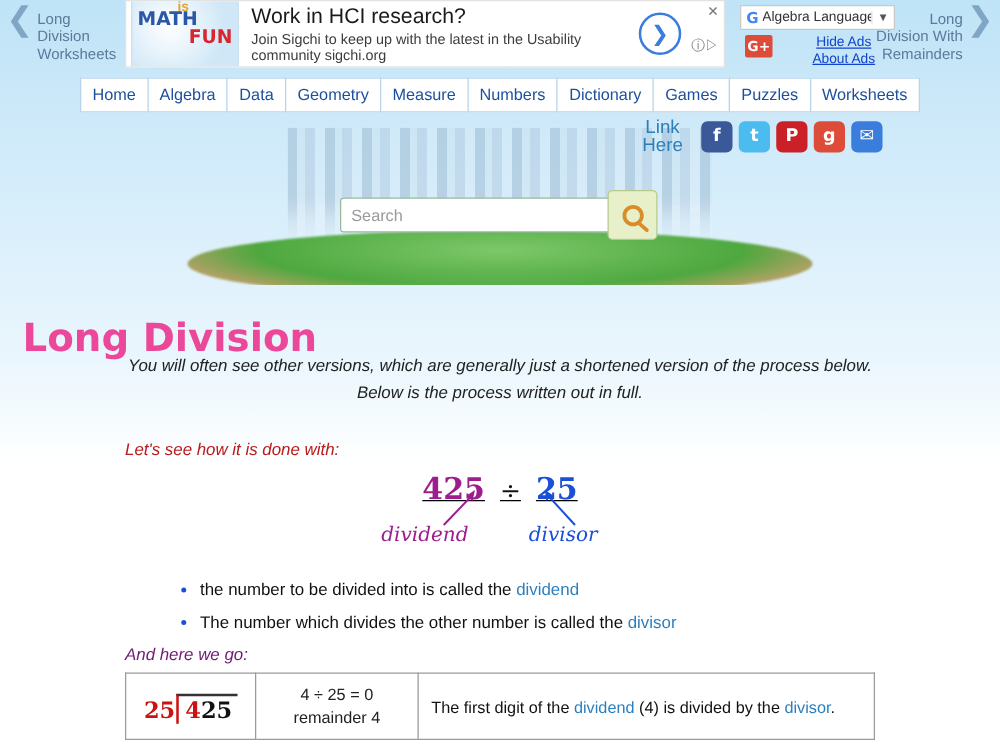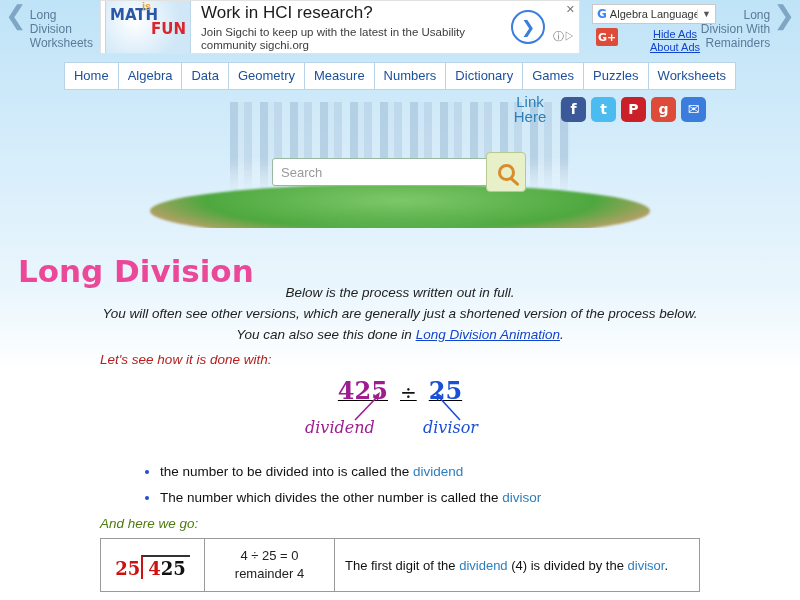--- a/index.html
+++ b/index.html
@@ -273,21 +273,21 @@
     width: 640px;
     font-size: 13.5px; color: #111;
   }
   .bullets li { margin-bottom: 11px; list-style: disc; color: #1a4fd6; }
   .bullets li span.txt { color: #111; }
   .kw-dividend { color: #2b7fbf; }
   .kw-divisor { color: #2b7fbf; }
 
   .andhere {
     position: absolute; left: 100px; top: 516px;
-    font-size: 13.5px; color: #4d7c0f; font-style: italic;
+    font-size: 13.5px; color: #701a75; font-style: italic;
   }
 
   
   .steps {
     position: absolute; left: 100px; top: 538px;
     width: 600px;
     border-collapse: collapse;
     background: #fff;
     font-size: 13px;
   }
@@ -387,26 +387,22 @@
   <div class="soc" style="background:#3b5998">f</div>
   <div class="soc" style="background:#4cbbef">t</div>
   <div class="soc" style="background:#cb2027">P</div>
   <div class="soc" style="background:#dd4b39">g</div>
   <div class="soc" style="background:#3b7ddd">✉</div>
 </div>
 
 <h1 class="page-title">Long Division</h1>
 
 <div class="intro">
+  <div>You will often see other versions, which are generally just a shortened version of the process below.</div>
   <div>Below is the process written out in full.</div>
-  <div>You will often see other versions, which are generally just a shortened version of the process below.</div>
-  <div>
-    <span>You can also see this done in</span>
-    <a href="#">Long Division Animation</a><span>.</span>
-  </div>
 </div>
 
 <div class="lets">Let's see how it is done with:</div>
 
 <div class="eq">
   <span class="dividend-num">425</span><span class="op">÷</span><span class="divisor-num">25</span>
 </div>
 
 <svg class="arrow-svg" width="150" height="32">
   <line x1="25" y1="28" x2="48" y2="4" stroke="#9d1d8f" stroke-width="1.6"></line>

